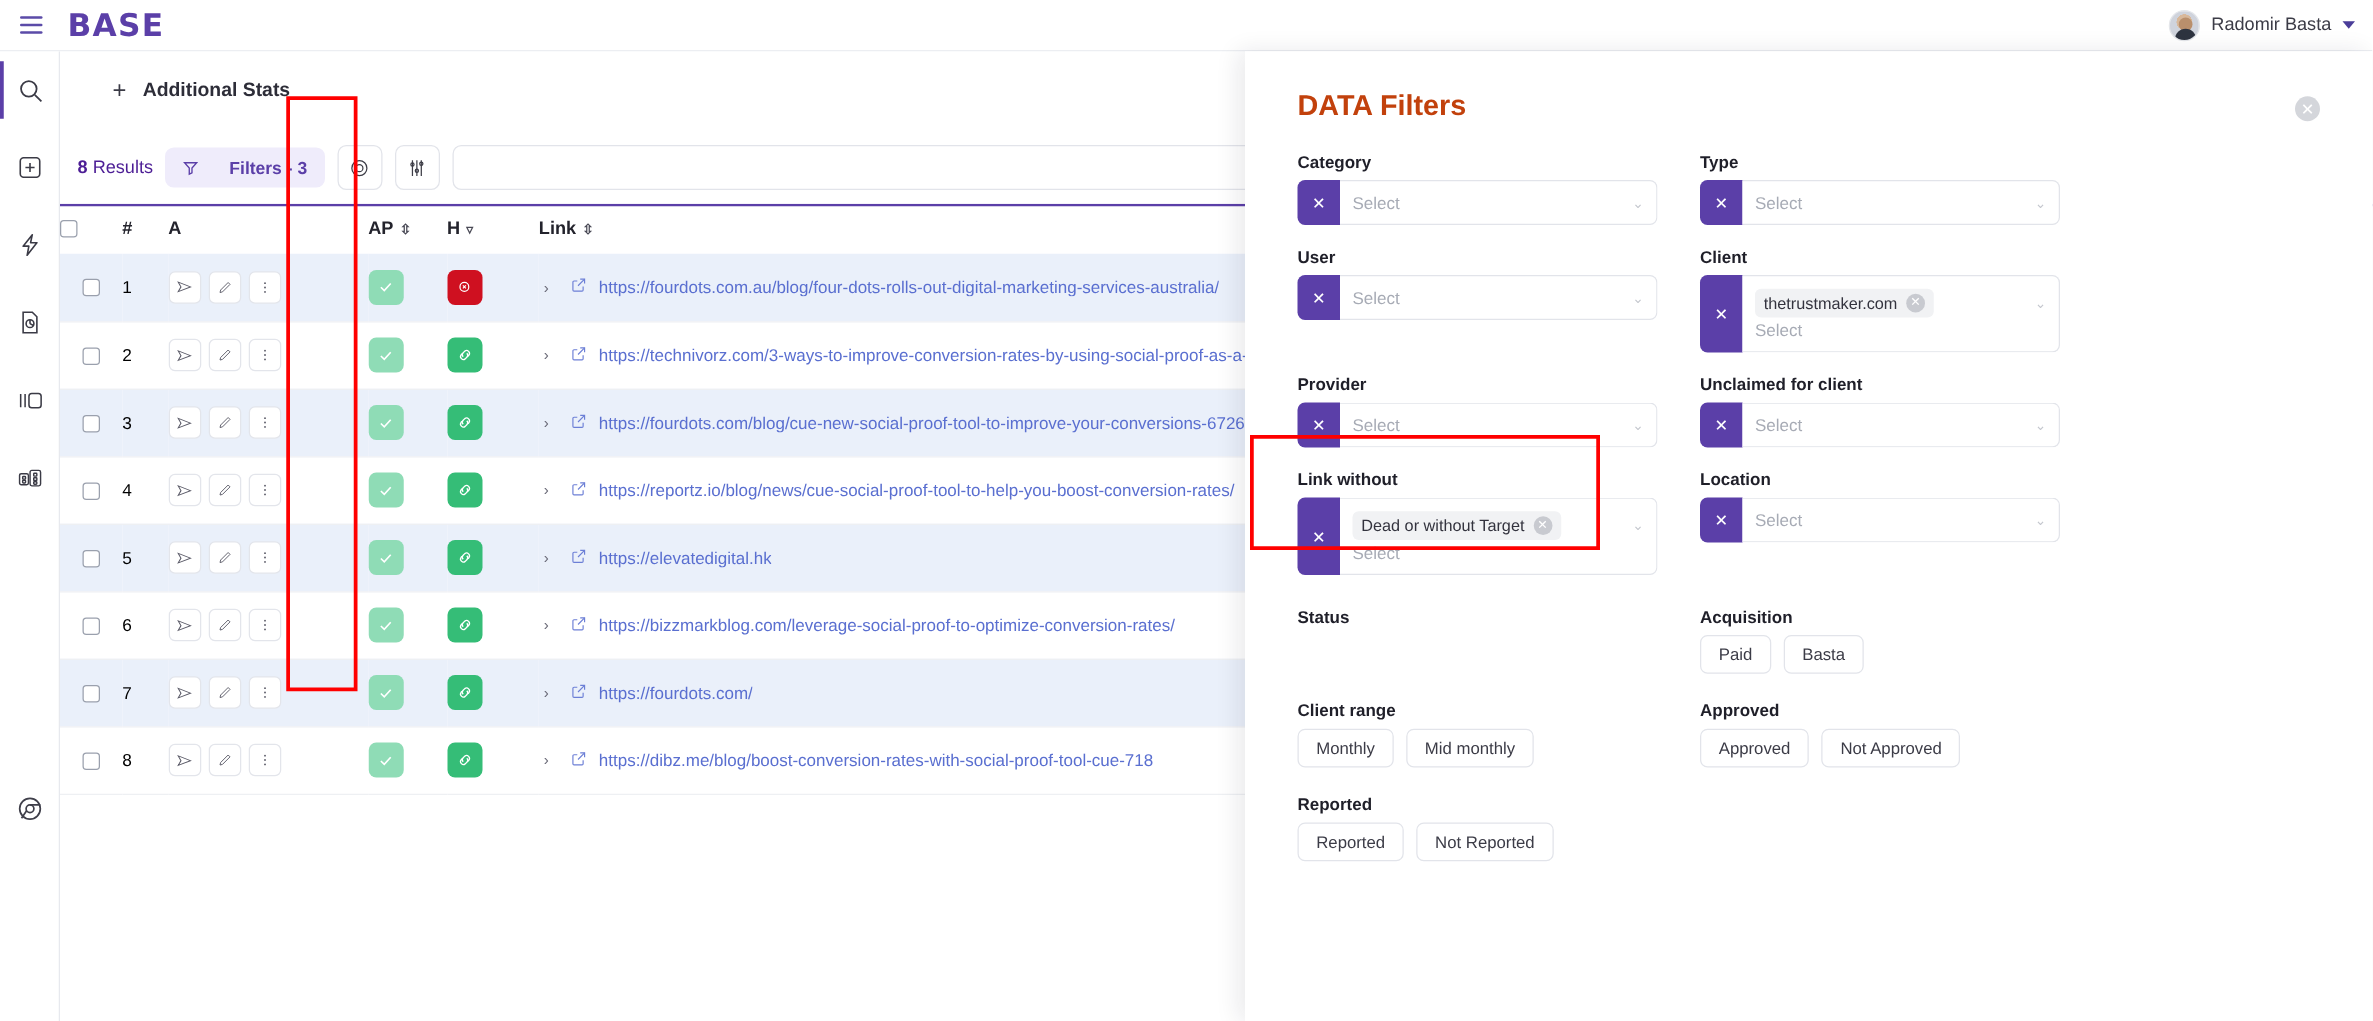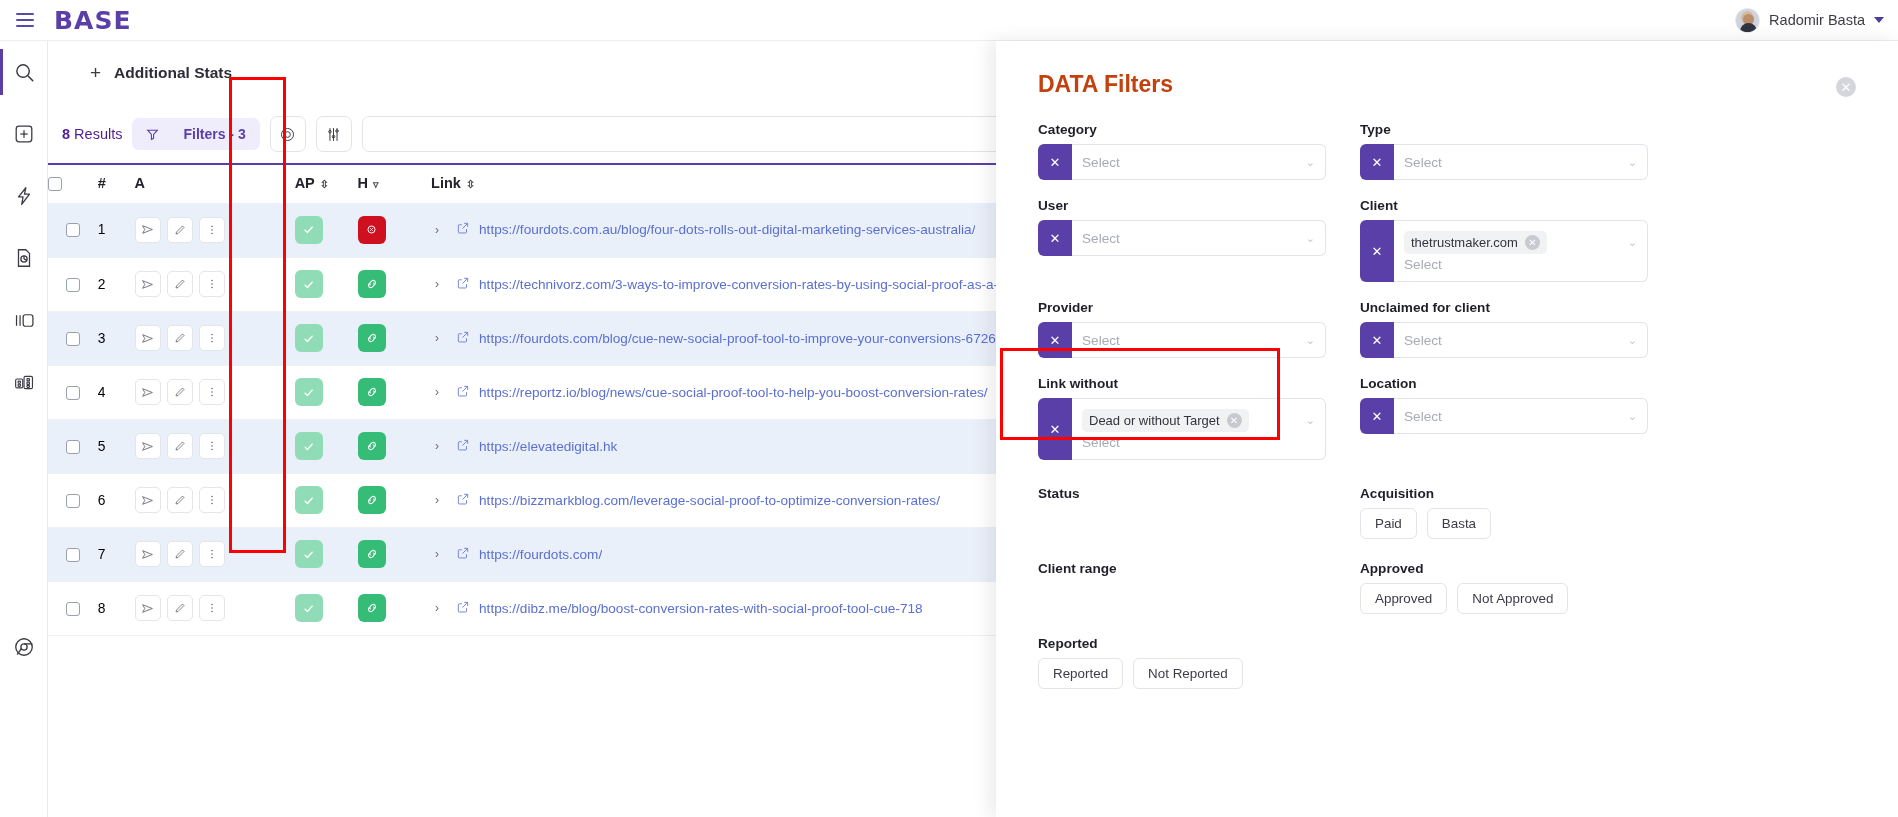--- a/index.html
+++ b/index.html
@@ -883,20 +883,24 @@
       <div class="fgroup sect">
         <div class="flabel">Acquisition</div>
         <div class="pillrow" id="acq-pills">
             <div class="pill">Paid</div>
             <div class="pill">Basta</div>
           </div>
       </div>
 
       <div class="fgroup sect">
         <div class="flabel">Client range</div>
+        <div class="pillrow" id="range-pills">
+            <div class="pill">Monthly</div>
+            <div class="pill">Mid monthly</div>
+          </div>
       </div>
 
       <div class="fgroup sect">
         <div class="flabel">Approved</div>
         <div class="pillrow" id="appr-pills">
             <div class="pill">Approved</div>
             <div class="pill">Not Approved</div>
           </div>
       </div>
 

